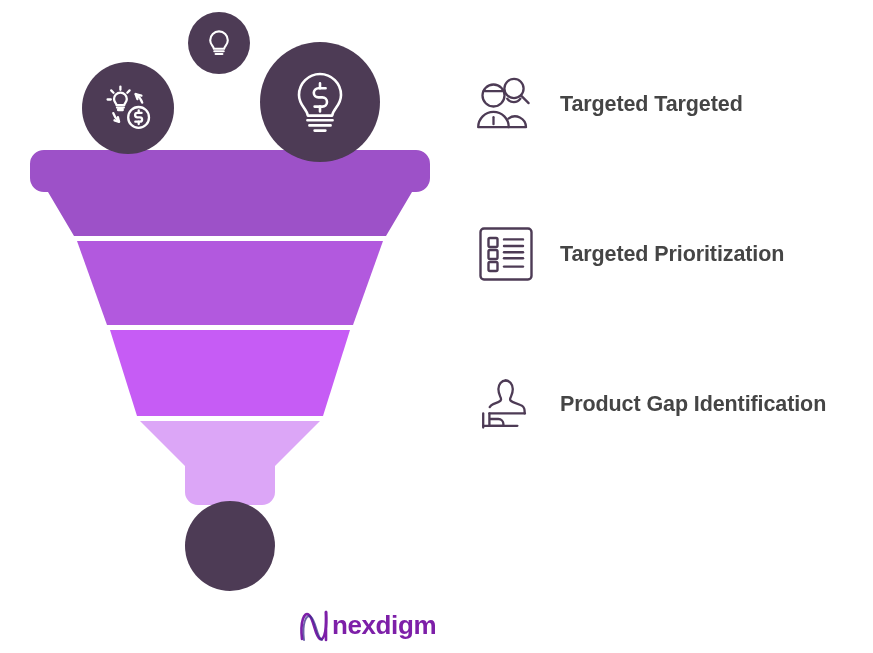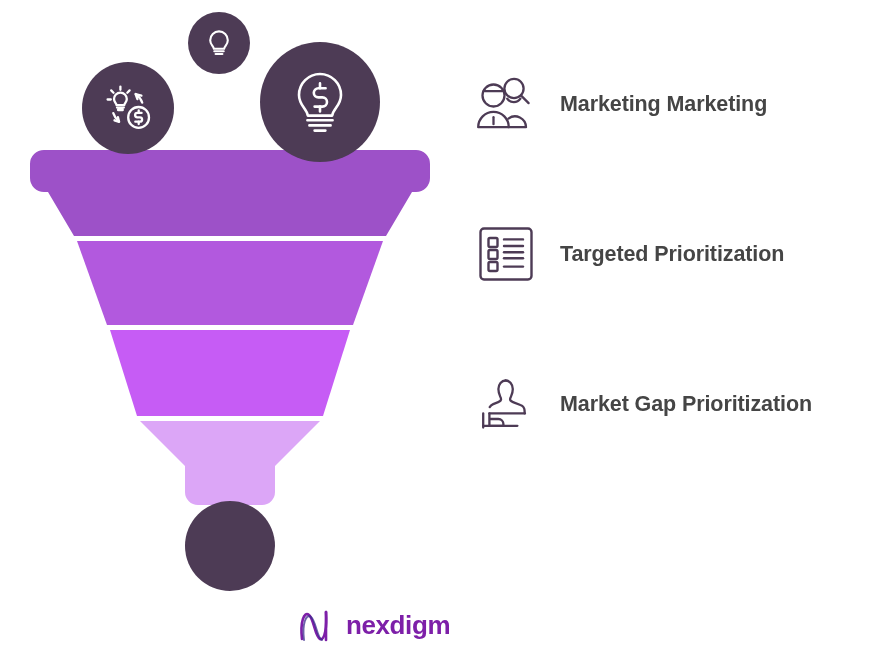--- a/index.html
+++ b/index.html
@@ -102,21 +102,21 @@
     white-space: nowrap;
   }
 
   
   .brand {
     position: absolute;
     left: 298px;
     top: 606px;
     display: flex;
     align-items: center;
-    gap: 14px;
+    gap: 0;
   }
   .brand-mark { width: 34px; height: 38px; display: block; }
   .brand-name {
     font-size: 26px;
     font-weight: bold;
     color: #7D1FA8;
     letter-spacing: -0.4px;
     line-height: 1;
   }
 </style>
@@ -207,21 +207,21 @@
           <path d="M 45.9 18.4 L 53.6 26.1"></path>
           <path d="M 32.2 21.6 a 8 8 0 0 0 13.2 0"></path>
           <path d="M 33.4 50.2 h 17.6 a 11 11 0 0 0 -17.6 -8.6"></path>
 
           <circle cx="18.5" cy="18.5" r="11"></circle>
           <path d="M 8.6 14.2 h 19.8"></path>
           <path d="M 3.2 50.2 a 15.3 15.3 0 0 1 30.6 0 z"></path>
           <path d="M 18.5 40.2 v 7"></path>
         </svg>
       </span>
-      <span class="item-label">Marketing Marketing</span>
+      <span class="item-label">Targeted Targeted</span>
     </div>
 
     <div class="item-row" id="item-row-1">
       <span class="item-icon">
         <svg width="58" height="58" viewBox="0 0 58 58" fill="none" stroke="#4D3B55" stroke-width="2.4" stroke-linecap="round" stroke-linejoin="round">
           <rect x="3.5" y="3.5" width="51" height="51" rx="3.5"></rect>
           <rect x="11.5" y="13" width="9" height="9" rx="1.4"></rect>
           <rect x="11.5" y="25" width="9" height="9" rx="1.4"></rect>
           <rect x="11.5" y="37" width="9" height="9" rx="1.4"></rect>
           <path d="M 27 14.4 h 19"></path>
@@ -242,21 +242,21 @@
                    c -0.9 2.2 0.4 3.4 2.6 4.2 l 7.4 2.9 a 6.4 6.4 0 0 1 4.2 6.1 v 2.3"></path>
           <path d="M 30.6 4.5 a 7.2 8.6 0 0 0 -7.2 8.6 c 0 4.6 1.6 6.8 2.4 8.8
                    c 0.9 2.2 -0.4 3.4 -2.6 4.2 l -5 2 a 7 7 0 0 0 -3.5 3"></path>
 
           <path d="M 14.4 37.4 h 35.6"></path>
           <path d="M 14.4 37.4 v 5.6 h 9 a 5 5 0 0 1 5 5 v 1.8 h -14 v -6.8"></path>
           <path d="M 8.2 37.4 v 14.2"></path>
           <path d="M 8.2 49.8 h 34.2"></path>
         </svg>
       </span>
-      <span class="item-label">Market Gap Prioritization</span>
+      <span class="item-label">Product Gap Identification</span>
     </div>
 
   </div>
 
   <div class="brand">
     <svg class="brand-mark" viewBox="0 0 34 38" fill="none">
       <path d="M 4 33 C 2 16 6 5 11 9 C 16 13 17 31 22 33 C 27 35 29 20 28 6" stroke="#7D1FA8" stroke-width="2.6" stroke-linecap="round"></path>
       <path d="M 6 34 C 4 18 8 7 13 11 C 18 15 19 32 24 34" stroke="#3B2C8C" stroke-width="1.9" stroke-linecap="round" opacity="0.75"></path>
       <path d="M 28 6 L 28 34" stroke="#7D1FA8" stroke-width="2.6" stroke-linecap="round"></path>
     </svg>

